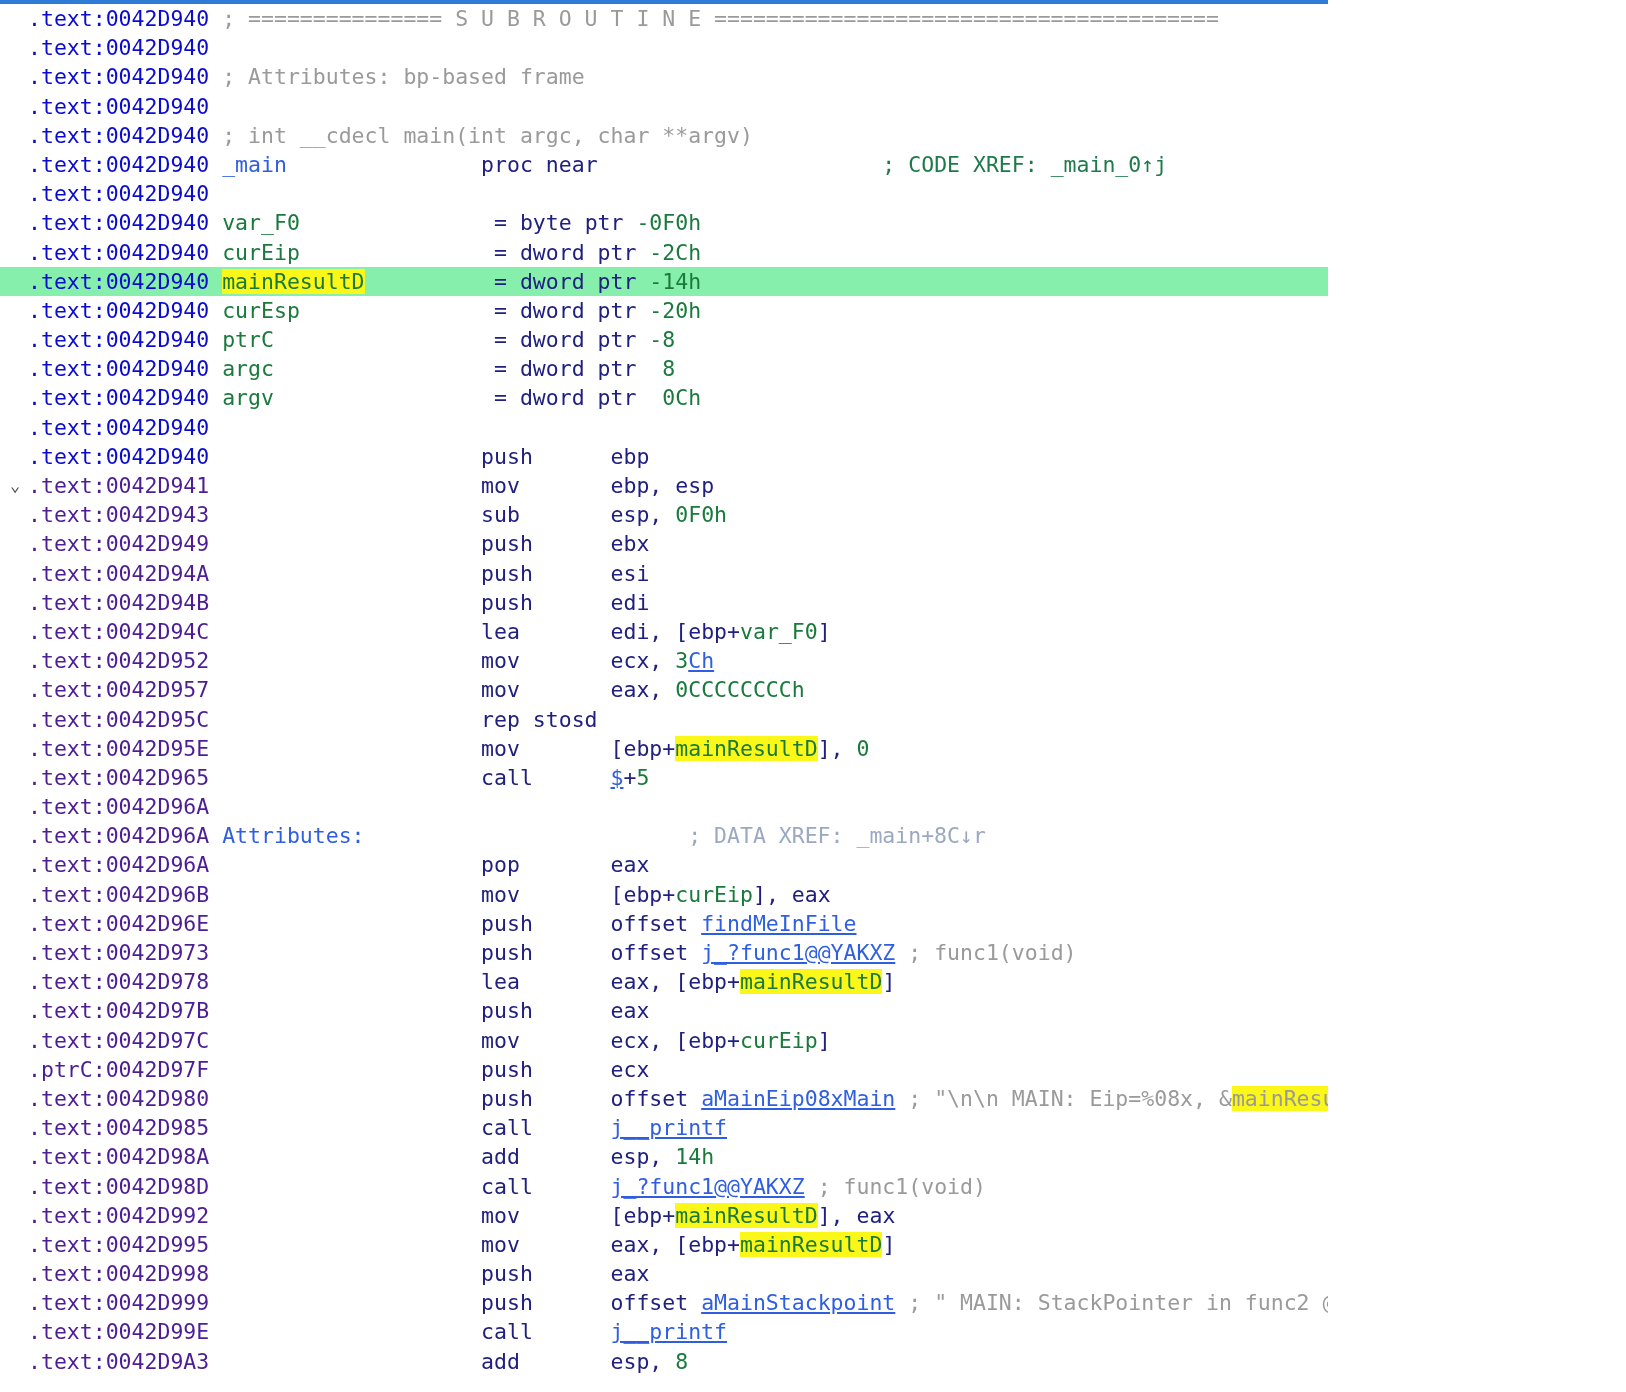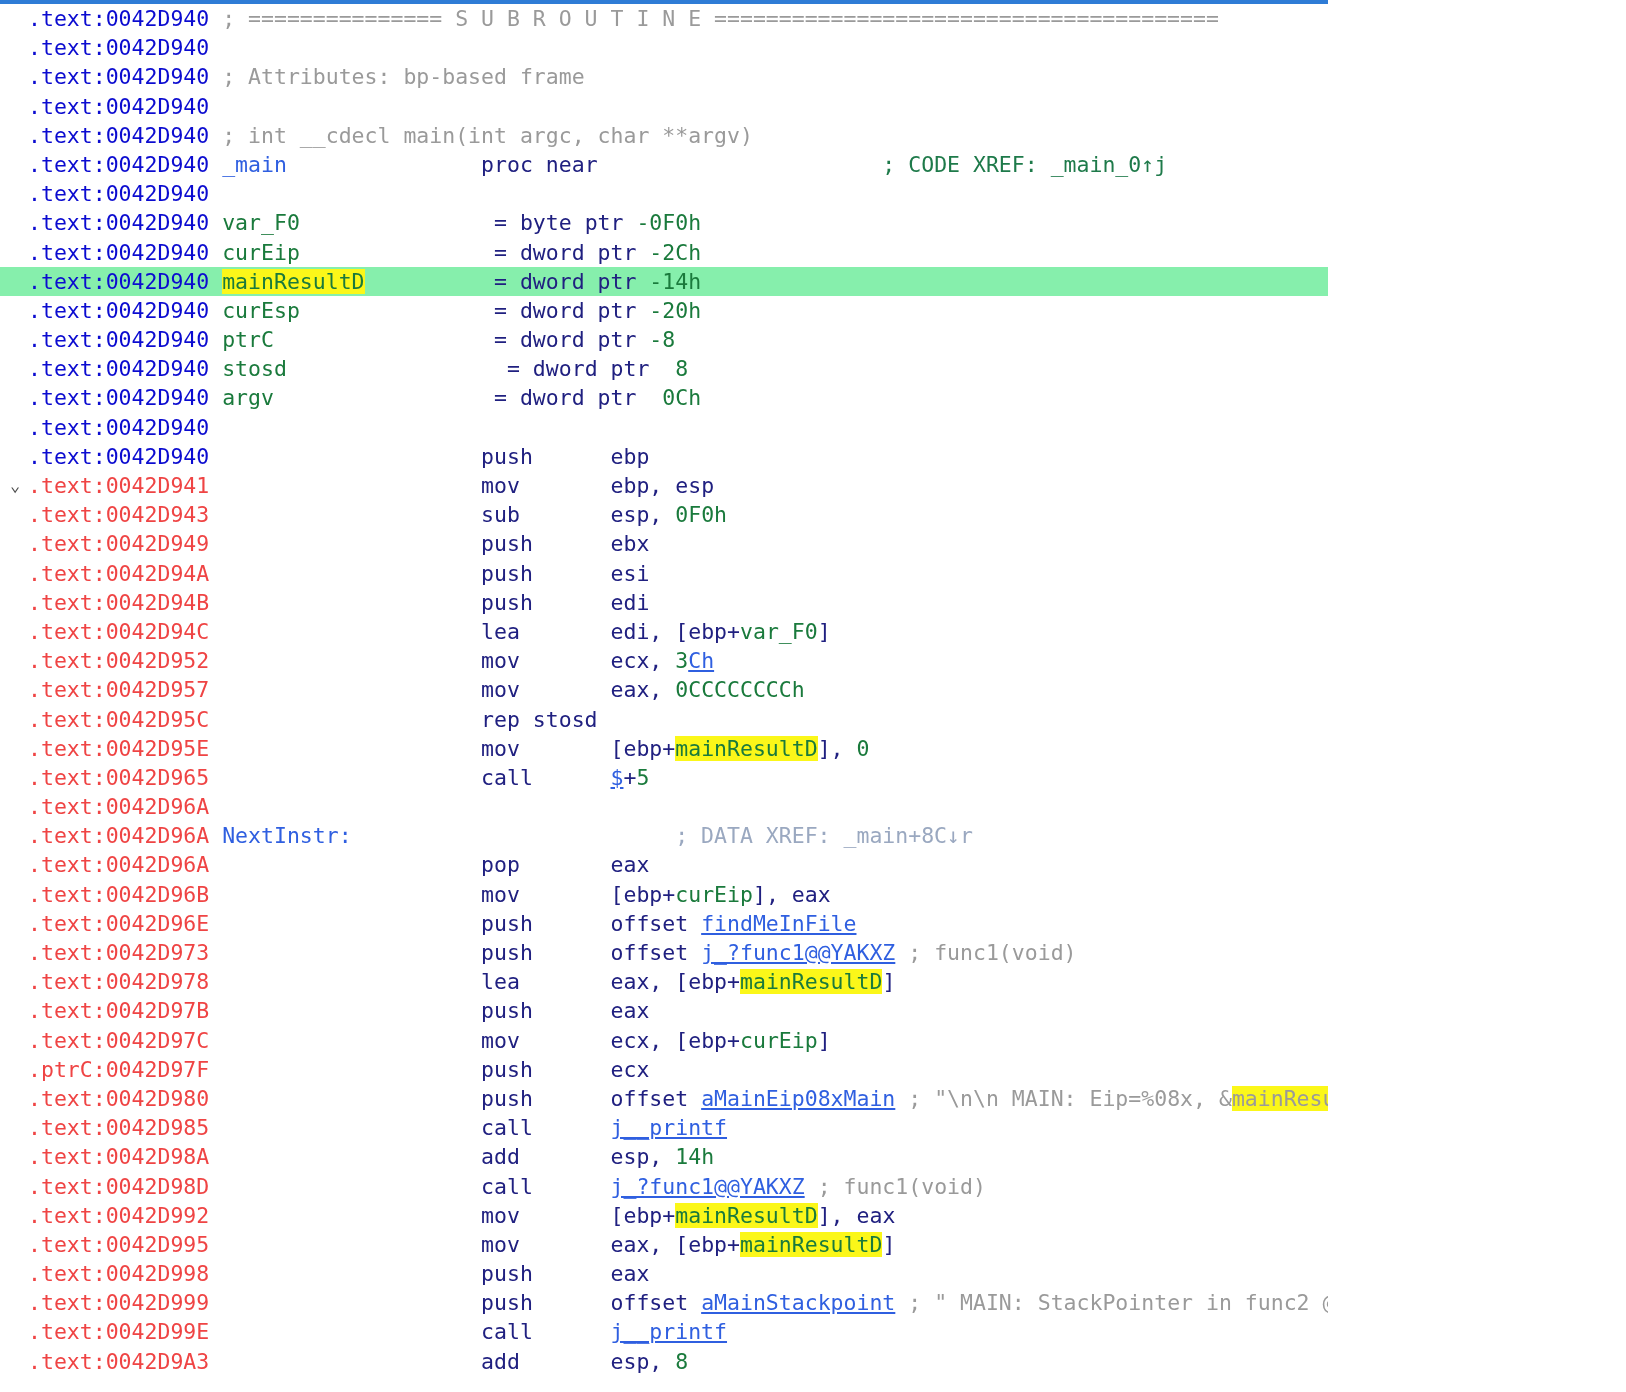--- a/index.html
+++ b/index.html
@@ -42,21 +42,21 @@
     top: 0;
     width: 22px;
     height: 29.2px;
     line-height: 29.2px;
     text-align: center;
     font-size: 17px;
     color: #4d4d4d;
   }
   
   .addr        { color: #0b0bd0; }
-  .addr-dim    { color: #ef4444; }
+  .addr-dim    { color: #4c1d95; }
   .cmt         { color: #9a9a9a; }
   .xref        { color: #1e7a4a; }
   .xref-dim    { color: #9aa8c0; }
   .name        { color: #1a7a3c; }
   .kw          { color: #202080; }
   .mnem        { color: #202080; }
   .reg         { color: #202080; }
   .num         { color: #1a7a3c; }
   .sym         { color: #2f5fe0; text-decoration: underline; }
   .lbl         { color: #2f5fe0; }
@@ -73,37 +73,37 @@
     <div class="line"><span class="gutter"></span><span class="addr">.text:0042D940 </span><span class="cmt">; Attributes: bp-based frame</span></div>
     <div class="line"><span class="gutter"></span><span class="addr">.text:0042D940 </span></div>
     <div class="line"><span class="gutter"></span><span class="addr">.text:0042D940 </span><span class="cmt">; int __cdecl main(int argc, char **argv)</span></div>
     <div class="line"><span class="gutter"></span><span class="addr">.text:0042D940 </span><span class="lbl">_main</span><span class="punct">               </span><span class="kw">proc near</span><span class="punct">                      </span><span class="xref">; CODE XREF: _main_0↑j</span></div>
     <div class="line"><span class="gutter"></span><span class="addr">.text:0042D940 </span></div>
     <div class="line"><span class="gutter"></span><span class="addr">.text:0042D940 </span><span class="name">var_F0</span><span class="punct">               </span><span class="punct">=</span><span class="kw"> byte ptr </span><span class="num">-0F0h</span></div>
     <div class="line"><span class="gutter"></span><span class="addr">.text:0042D940 </span><span class="name">curEip</span><span class="punct">               </span><span class="punct">=</span><span class="kw"> dword ptr </span><span class="num">-2Ch</span></div>
     <div class="line cursor"><span class="gutter"></span><span class="addr">.text:0042D940 </span><span class="hl-name">mainResultD</span><span class="punct">          </span><span class="punct">=</span><span class="kw"> dword ptr </span><span class="num">-14h</span></div>
     <div class="line"><span class="gutter"></span><span class="addr">.text:0042D940 </span><span class="name">curEsp</span><span class="punct">               </span><span class="punct">=</span><span class="kw"> dword ptr </span><span class="num">-20h</span></div>
     <div class="line"><span class="gutter"></span><span class="addr">.text:0042D940 </span><span class="name">ptrC</span><span class="punct">                 </span><span class="punct">=</span><span class="kw"> dword ptr </span><span class="num">-8</span></div>
-    <div class="line"><span class="gutter"></span><span class="addr">.text:0042D940 </span><span class="name">stosd</span><span class="punct">                 </span><span class="punct">=</span><span class="kw"> dword ptr  </span><span class="num">8</span></div>
+    <div class="line"><span class="gutter"></span><span class="addr">.text:0042D940 </span><span class="name">argc</span><span class="punct">                 </span><span class="punct">=</span><span class="kw"> dword ptr  </span><span class="num">8</span></div>
     <div class="line"><span class="gutter"></span><span class="addr">.text:0042D940 </span><span class="name">argv</span><span class="punct">                 </span><span class="punct">=</span><span class="kw"> dword ptr  </span><span class="num">0Ch</span></div>
     <div class="line"><span class="gutter"></span><span class="addr">.text:0042D940 </span></div>
     <div class="line"><span class="gutter"></span><span class="addr">.text:0042D940 </span><span class="punct">                    </span><span class="mnem">push</span><span class="punct">      </span><span><span class="reg">ebp</span></span></div>
     <div class="line"><span class="gutter">⌄</span><span class="addr-dim">.text:0042D941 </span><span class="punct">                    </span><span class="mnem">mov</span><span class="punct">       </span><span><span class="reg">ebp</span><span class="punct">, </span><span class="reg">esp</span></span></div>
     <div class="line"><span class="gutter"></span><span class="addr-dim">.text:0042D943 </span><span class="punct">                    </span><span class="mnem">sub</span><span class="punct">       </span><span><span class="reg">esp</span><span class="punct">, </span><span class="num">0F0h</span></span></div>
     <div class="line"><span class="gutter"></span><span class="addr-dim">.text:0042D949 </span><span class="punct">                    </span><span class="mnem">push</span><span class="punct">      </span><span><span class="reg">ebx</span></span></div>
     <div class="line"><span class="gutter"></span><span class="addr-dim">.text:0042D94A </span><span class="punct">                    </span><span class="mnem">push</span><span class="punct">      </span><span><span class="reg">esi</span></span></div>
     <div class="line"><span class="gutter"></span><span class="addr-dim">.text:0042D94B </span><span class="punct">                    </span><span class="mnem">push</span><span class="punct">      </span><span><span class="reg">edi</span></span></div>
     <div class="line"><span class="gutter"></span><span class="addr-dim">.text:0042D94C </span><span class="punct">                    </span><span class="mnem">lea</span><span class="punct">       </span><span><span class="reg">edi</span><span class="punct">, [</span><span class="reg">ebp</span><span class="punct">+</span><span class="name">var_F0</span><span class="punct">]</span></span></div>
     <div class="line"><span class="gutter"></span><span class="addr-dim">.text:0042D952 </span><span class="punct">                    </span><span class="mnem">mov</span><span class="punct">       </span><span><span class="reg">ecx</span><span class="punct">, </span><span class="num">3</span><span class="sym">Ch</span></span></div>
     <div class="line"><span class="gutter"></span><span class="addr-dim">.text:0042D957 </span><span class="punct">                    </span><span class="mnem">mov</span><span class="punct">       </span><span><span class="reg">eax</span><span class="punct">, </span><span class="num">0CCCCCCCCh</span></span></div>
     <div class="line"><span class="gutter"></span><span class="addr-dim">.text:0042D95C </span><span class="punct">                    </span><span class="mnem">rep stosd</span></div>
     <div class="line"><span class="gutter"></span><span class="addr-dim">.text:0042D95E </span><span class="punct">                    </span><span class="mnem">mov</span><span class="punct">       </span><span><span class="punct">[</span><span class="reg">ebp</span><span class="punct">+</span><span class="hl-name">mainResultD</span><span class="punct">], </span><span class="num">0</span></span></div>
     <div class="line"><span class="gutter"></span><span class="addr-dim">.text:0042D965 </span><span class="punct">                    </span><span class="mnem">call</span><span class="punct">      </span><span><span class="sym">$</span><span class="punct">+</span><span class="num">5</span></span></div>
     <div class="line"><span class="gutter"></span><span class="addr-dim">.text:0042D96A </span></div>
-    <div class="line"><span class="gutter"></span><span class="addr-dim">.text:0042D96A </span><span class="lbl">NextInstr:</span><span class="punct">                         </span><span class="xref-dim">; DATA XREF: _main+8C↓r</span></div>
+    <div class="line"><span class="gutter"></span><span class="addr-dim">.text:0042D96A </span><span class="lbl">Attributes:</span><span class="punct">                         </span><span class="xref-dim">; DATA XREF: _main+8C↓r</span></div>
     <div class="line"><span class="gutter"></span><span class="addr-dim">.text:0042D96A </span><span class="punct">                    </span><span class="mnem">pop</span><span class="punct">       </span><span><span class="reg">eax</span></span></div>
     <div class="line"><span class="gutter"></span><span class="addr-dim">.text:0042D96B </span><span class="punct">                    </span><span class="mnem">mov</span><span class="punct">       </span><span><span class="punct">[</span><span class="reg">ebp</span><span class="punct">+</span><span class="name">curEip</span><span class="punct">], </span><span class="reg">eax</span></span></div>
     <div class="line"><span class="gutter"></span><span class="addr-dim">.text:0042D96E </span><span class="punct">                    </span><span class="mnem">push</span><span class="punct">      </span><span><span class="kw">offset</span><span class="punct"> </span><span class="sym">findMeInFile</span></span></div>
     <div class="line"><span class="gutter"></span><span class="addr-dim">.text:0042D973 </span><span class="punct">                    </span><span class="mnem">push</span><span class="punct">      </span><span><span class="kw">offset</span><span class="punct"> </span><span class="sym">j_?func1@@YAKXZ</span></span><span class="punct"> </span><span><span class="cmt">; func1(void)</span></span></div>
     <div class="line"><span class="gutter"></span><span class="addr-dim">.text:0042D978 </span><span class="punct">                    </span><span class="mnem">lea</span><span class="punct">       </span><span><span class="reg">eax</span><span class="punct">, [</span><span class="reg">ebp</span><span class="punct">+</span><span class="hl-name">mainResultD</span><span class="punct">]</span></span></div>
     <div class="line"><span class="gutter"></span><span class="addr-dim">.text:0042D97B </span><span class="punct">                    </span><span class="mnem">push</span><span class="punct">      </span><span><span class="reg">eax</span></span></div>
     <div class="line"><span class="gutter"></span><span class="addr-dim">.text:0042D97C </span><span class="punct">                    </span><span class="mnem">mov</span><span class="punct">       </span><span><span class="reg">ecx</span><span class="punct">, [</span><span class="reg">ebp</span><span class="punct">+</span><span class="name">curEip</span><span class="punct">]</span></span></div>
     <div class="line"><span class="gutter"></span><span class="addr-dim">.ptrC:0042D97F </span><span class="punct">                    </span><span class="mnem">push</span><span class="punct">      </span><span><span class="reg">ecx</span></span></div>
     <div class="line"><span class="gutter"></span><span class="addr-dim">.text:0042D980 </span><span class="punct">                    </span><span class="mnem">push</span><span class="punct">      </span><span><span class="kw">offset</span><span class="punct"> </span><span class="sym">aMainEip08xMain</span></span><span class="punct"> </span><span><span class="cmt">; "\n\n MAIN: Eip=%08x, &amp;</span><span class="hl-cmt">mainResultD</span><span class="cmt"> = %p,"...</span></span></div>
     <div class="line"><span class="gutter"></span><span class="addr-dim">.text:0042D985 </span><span class="punct">                    </span><span class="mnem">call</span><span class="punct">      </span><span><span class="sym">j__printf</span></span></div>

